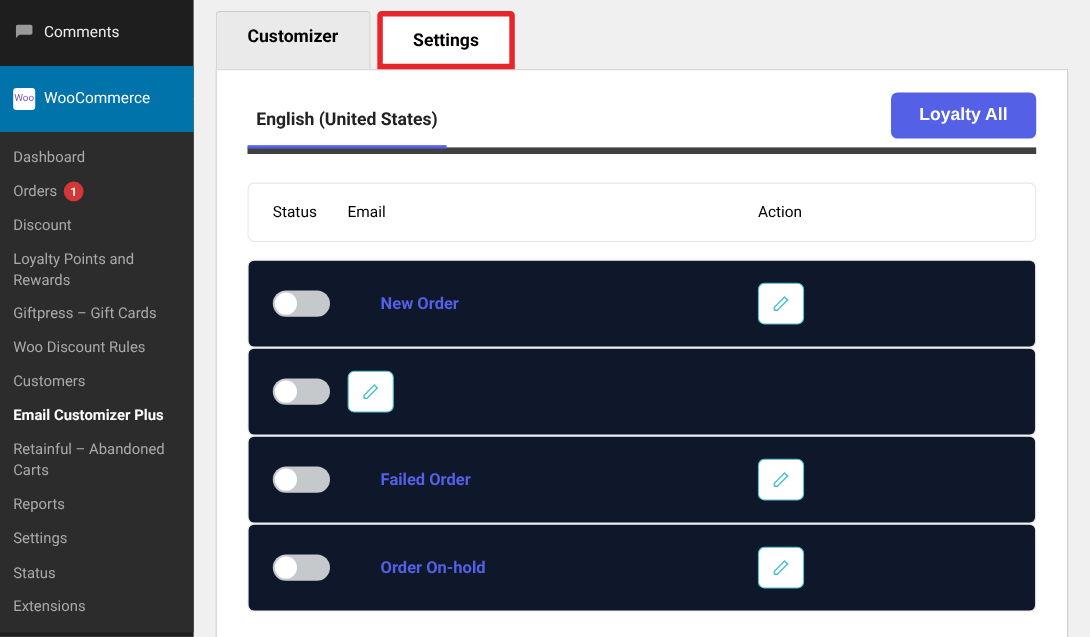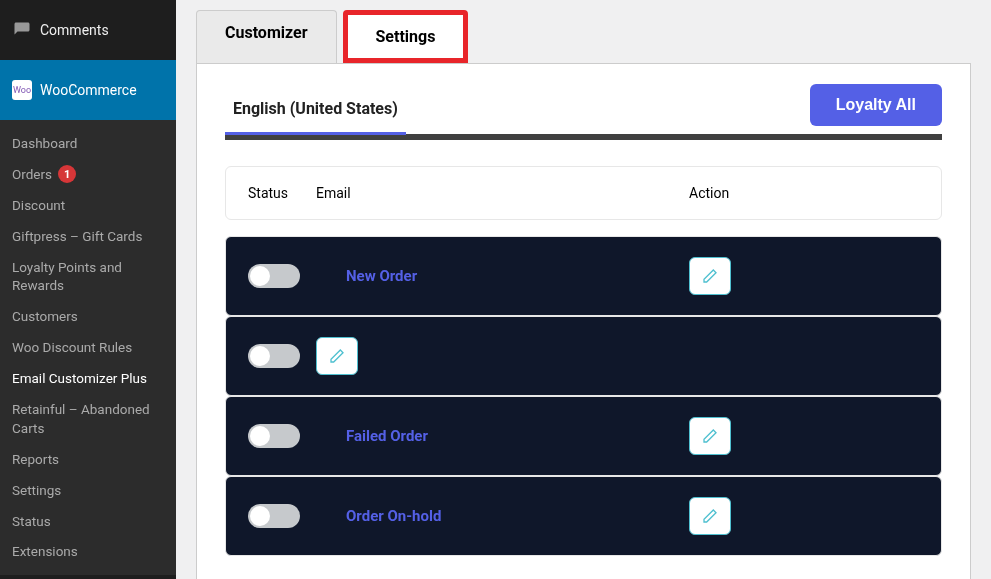--- a/index.html
+++ b/index.html
@@ -61,21 +61,21 @@
       color: #aaa;
       cursor: pointer;
       font-size: 13.5px;
       line-height: 1.4;
       display: flex;
       align-items: center;
       gap: 6px;
     }
     .sidebar-sub-item.bold {
       color: #fff;
-      font-weight: normal;
+      font-weight: bold;
     }
     .badge {
       background: #d63638;
       color: #fff;
       border-radius: 50%;
       width: 18px;
       height: 18px;
       display: inline-flex;
       align-items: center;
       justify-content: center;
@@ -248,30 +248,30 @@
         <span>Dashboard</span>
       </div>
     <div class="sidebar-sub-item">
       <span>Orders</span>
       <span class="badge">1</span>
     </div>
     <div class="sidebar-sub-item">
         <span>Discount</span>
       </div>
     <div class="sidebar-sub-item">
+        <span>Loyalty Points and Rewards</span>
+      </div>
+    <div class="sidebar-sub-item">
         <span>Giftpress – Gift Cards</span>
       </div>
     <div class="sidebar-sub-item">
-        <span>Loyalty Points and Rewards</span>
+        <span>Woo Discount Rules</span>
       </div>
     <div class="sidebar-sub-item">
         <span>Customers</span>
-      </div>
-    <div class="sidebar-sub-item">
-        <span>Woo Discount Rules</span>
       </div>
     <div class="sidebar-sub-item bold">
         <span>Email Customizer Plus</span>
       </div>
     <div class="sidebar-sub-item">
         <span>Retainful – Abandoned Carts</span>
       </div>
     <div class="sidebar-sub-item">
         <span>Reports</span>
       </div>

